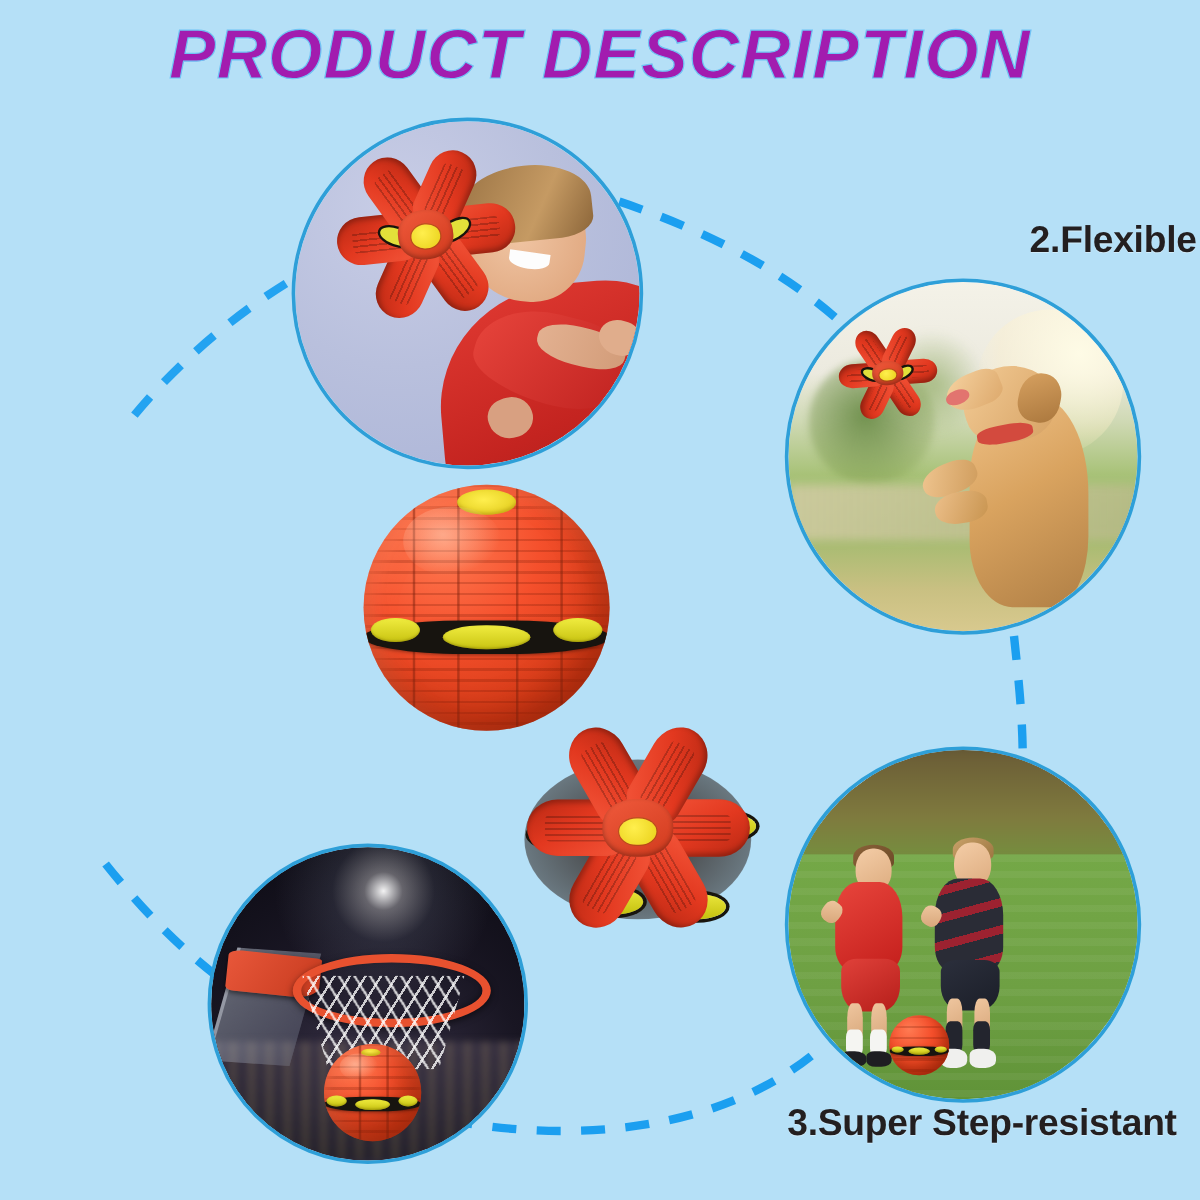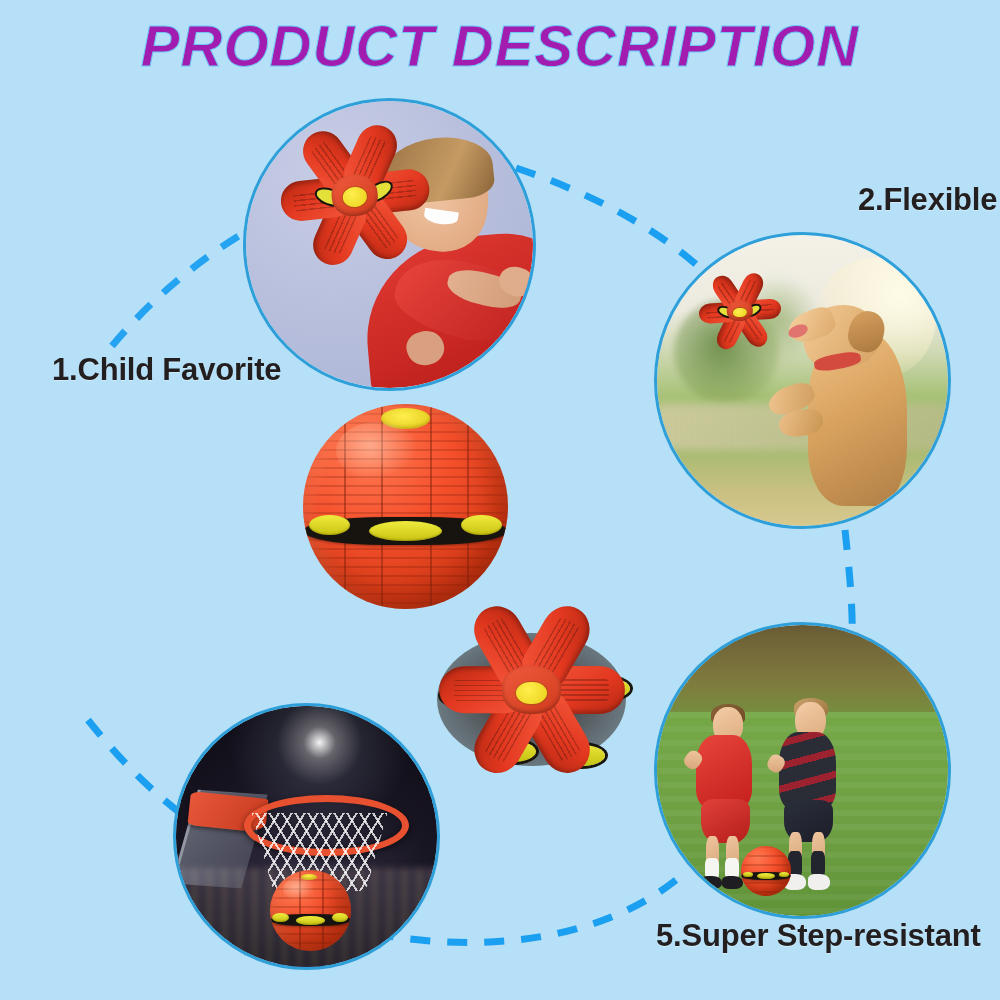--- a/index.html
+++ b/index.html
@@ -445,21 +445,20 @@
         <div class="petal" style="transform:rotate(180deg) translateX(58%)"></div>
         <div class="petal" style="transform:rotate(240deg) translateX(58%)"></div>
         <div class="petal" style="transform:rotate(300deg) translateX(58%)"></div>
         <div class="lip" style="transform:rotate(205deg) translate(96%,0)"></div>
         <div class="lip" style="transform:rotate(335deg) translate(96%,0)"></div>
         <div class="core"></div>
         <div class="hub"></div>
       </div>
     </div>
   </div>
-  <div class="label lbl-shadow" style="left:52px;top:352px;">1.Child Favorite</div>
 
   <div class="photo" id="photo2">
     <div class="inner">
       <div class="bg"></div>
       <div class="dog-sun"></div>
       <div class="dog-tree"></div>
       <div class="dog-tree2"></div>
       <div class="dog-path"></div>
       <div class="dog-body"></div>
       <div class="dog-paw"></div>
@@ -525,21 +524,21 @@
         <div class="sph" style="box-shadow:inset -4px -6px 10px rgba(120,25,5,.45);">
           <div class="sph-ribs"></div>
           <div class="sph-band" style="top:52%;height:16%;"></div>
           <div class="sph-eye mid" style="top:55%;height:12%;"></div>
           <div class="sph-eye l" style="top:52%;height:11%;"></div>
           <div class="sph-eye r" style="top:52%;height:11%;"></div>
         </div>
       </div>
     </div>
   </div>
-  <div class="label lbl-shadow" style="left:656px;top:918px;">5.Super Step-resistant</div>
+  <div class="label lbl-shadow" style="left:656px;top:918px;">3.Super Step-resistant</div>
 
   <div class="photo" id="photo4">
     <div class="inner">
       <div class="bg"></div>
       <div class="crowd"></div>
       <div class="backboard"></div>
       <div class="armbar"></div>
       <div class="rim"></div>
       <div class="net"></div>
 

